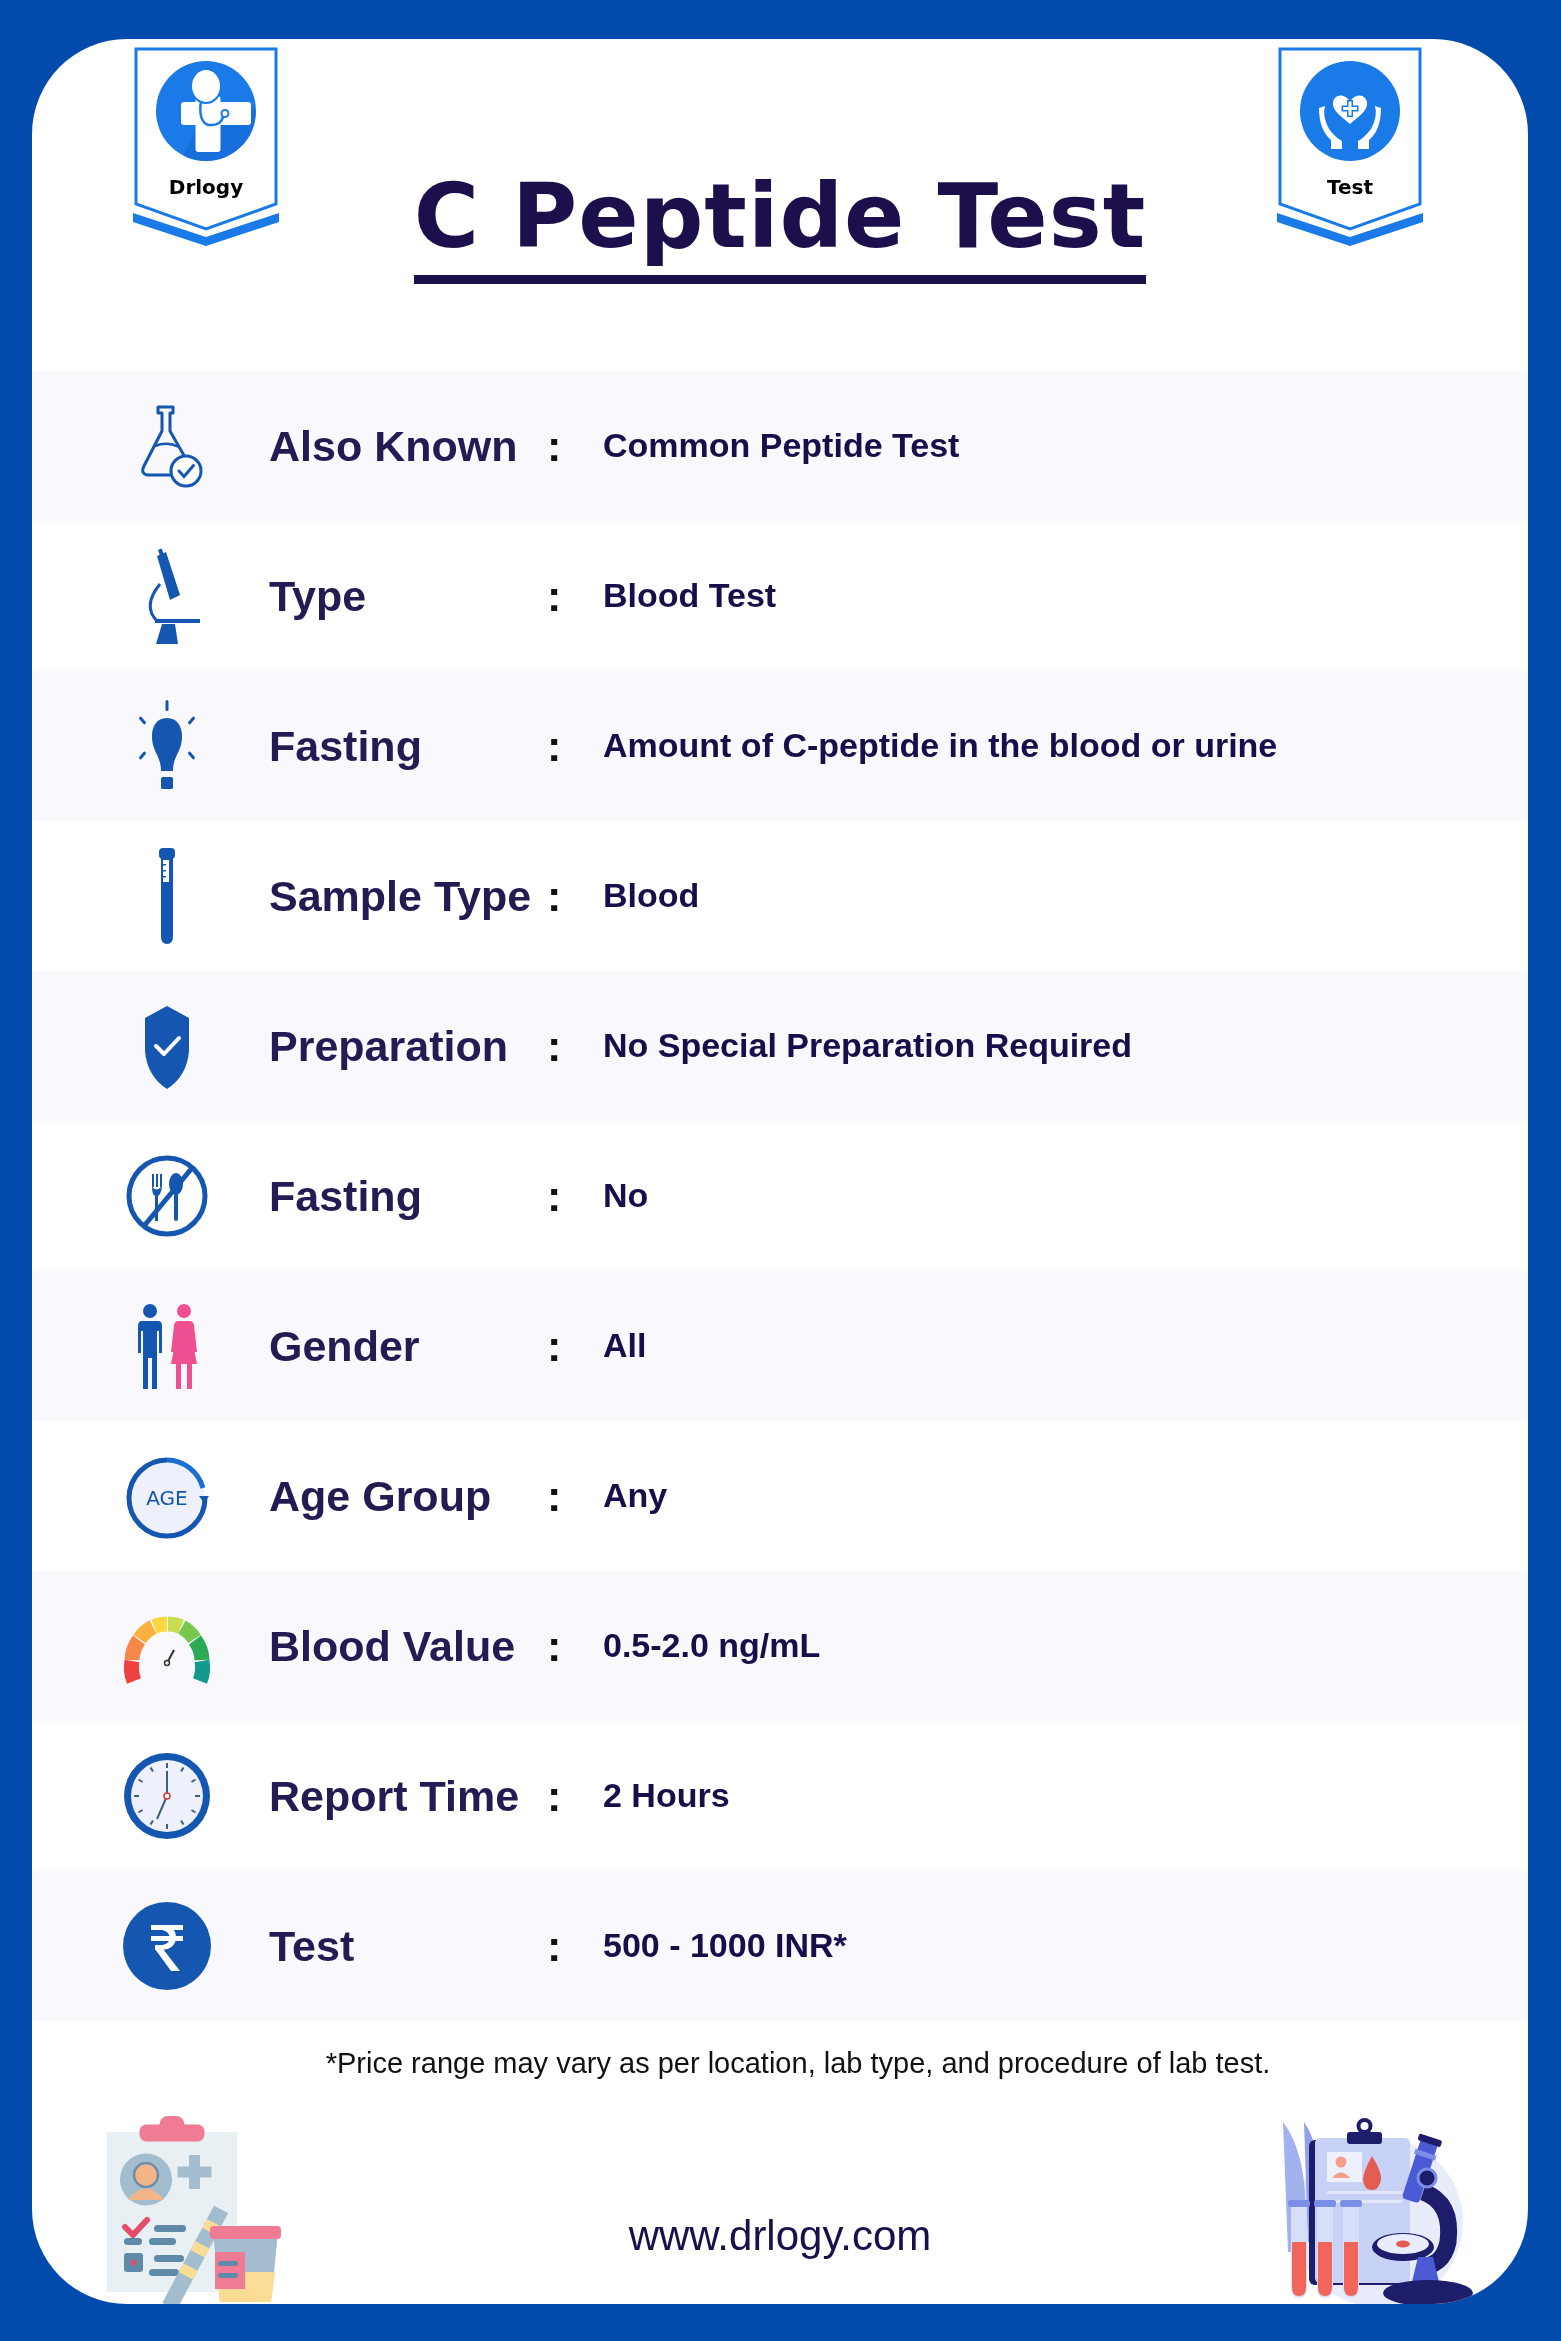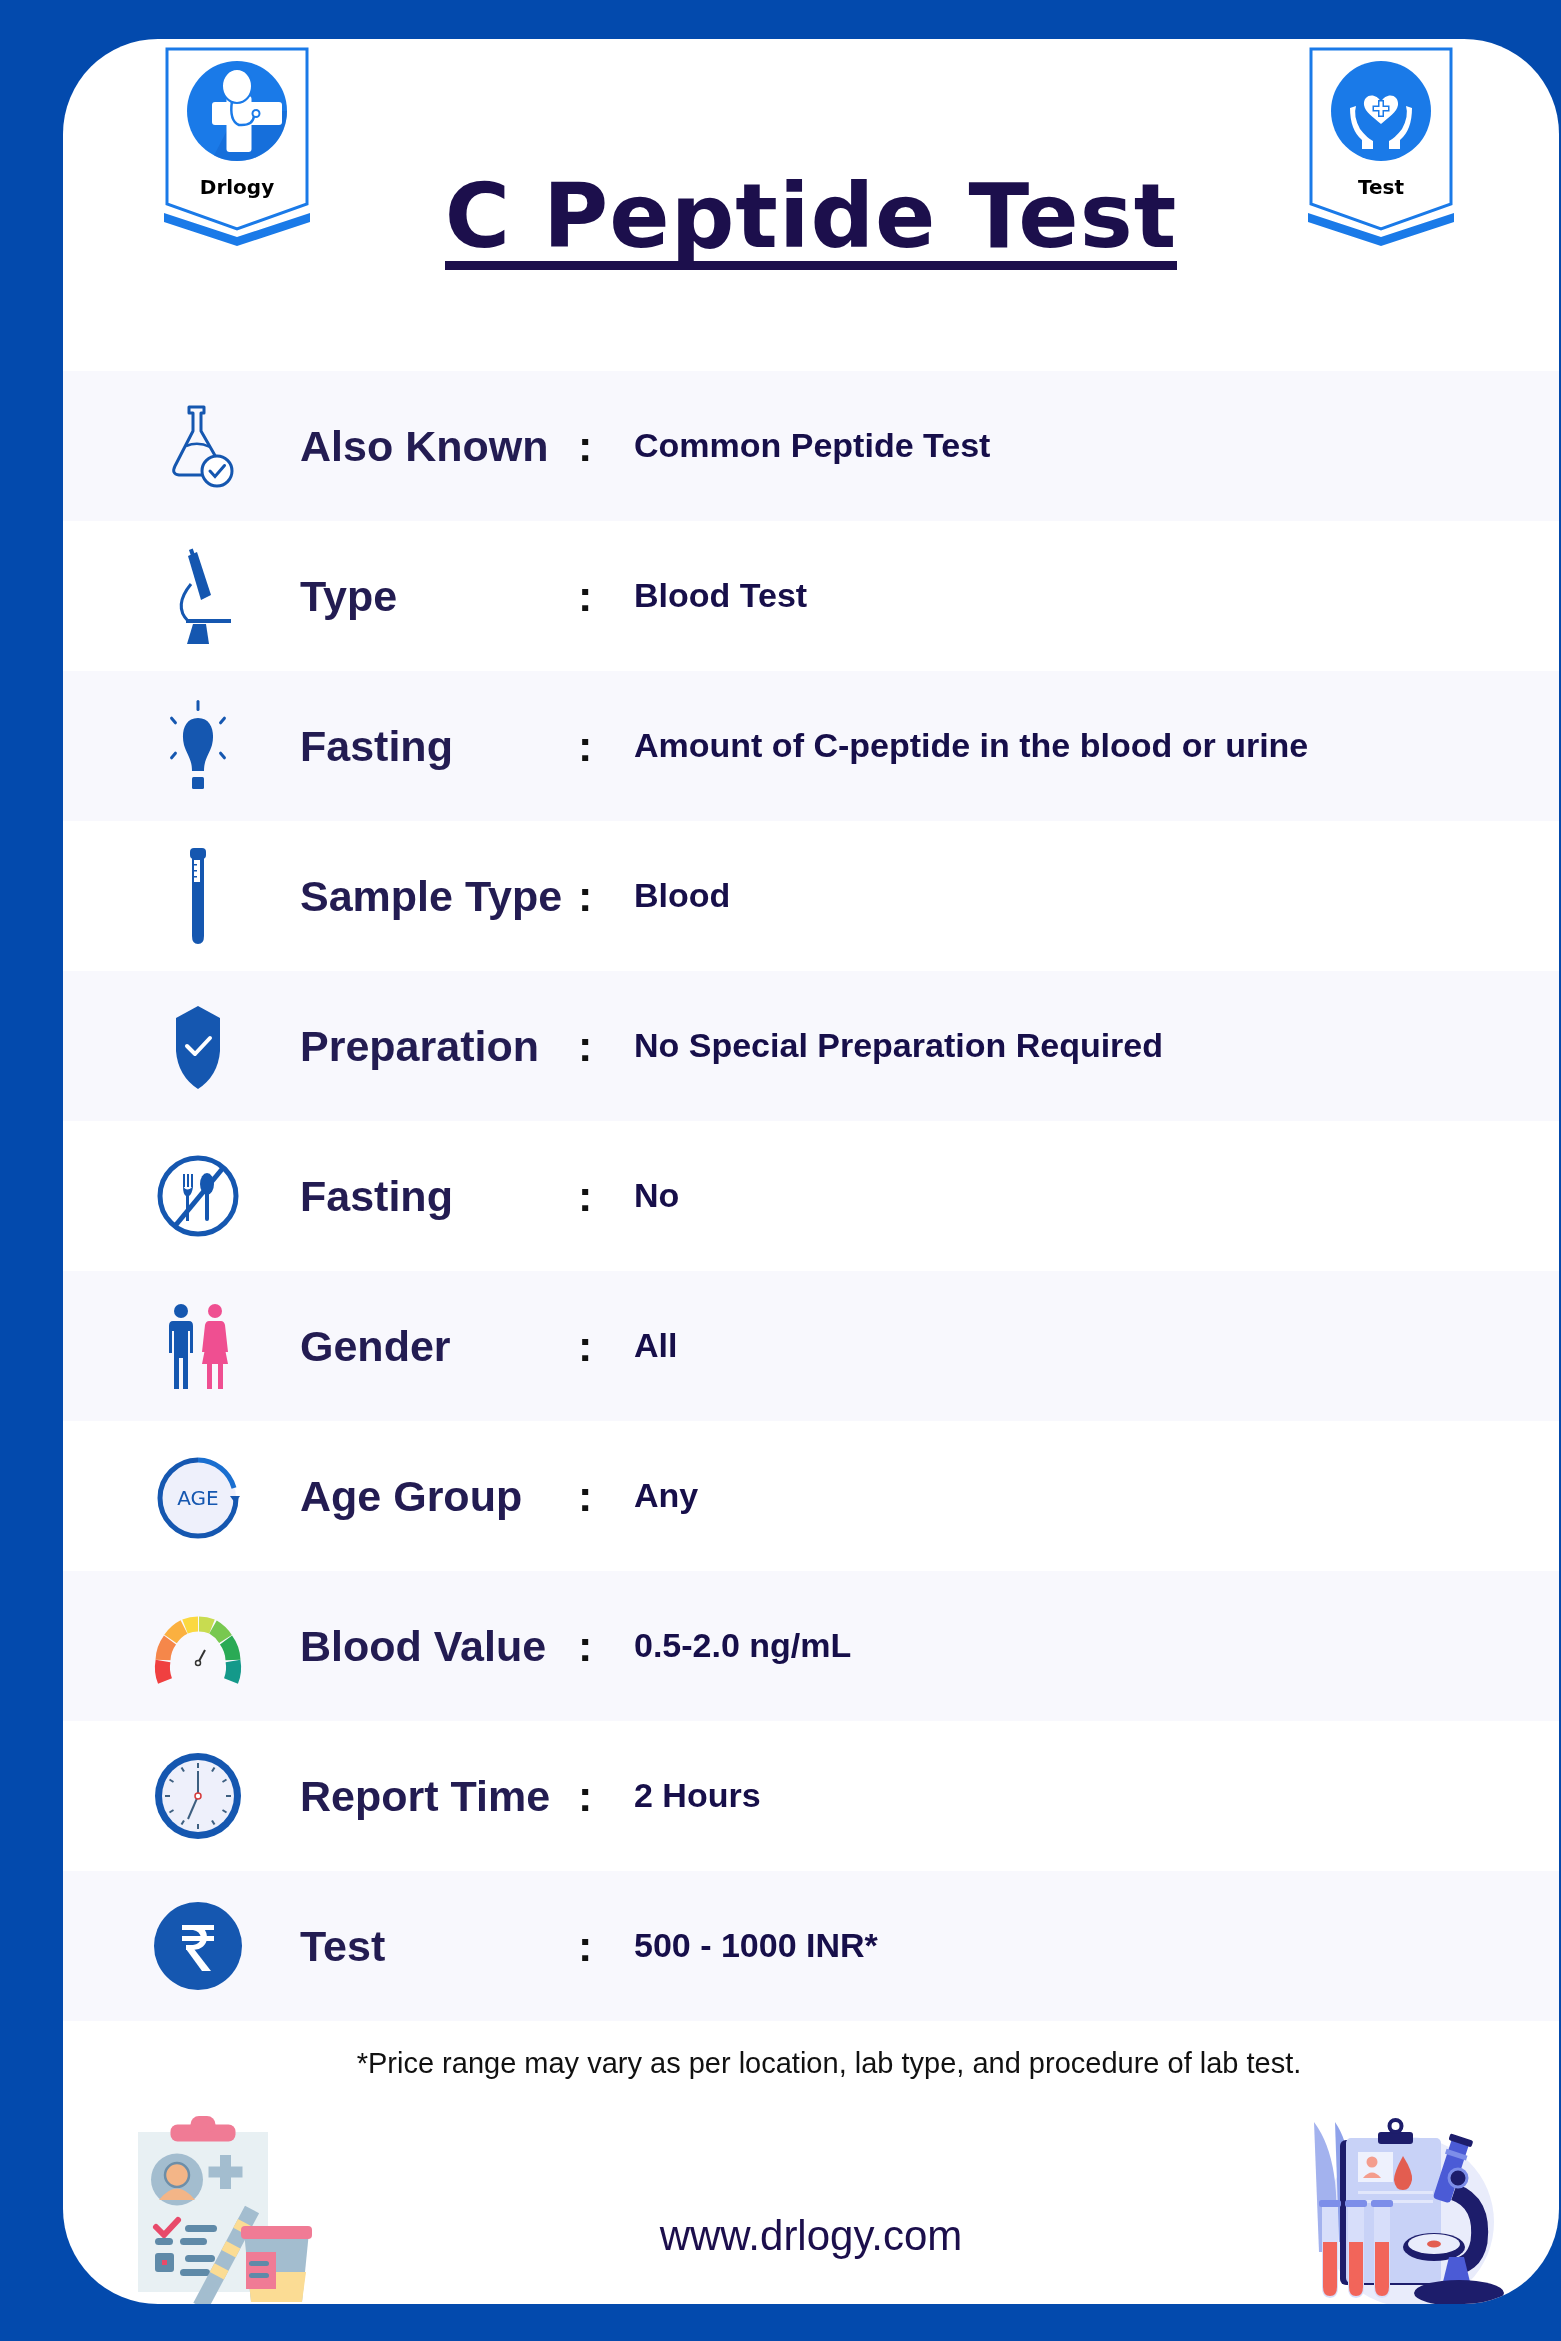--- a/index.html
+++ b/index.html
@@ -2,37 +2,37 @@
 <html style="font-size:8px"><head>
 <meta charset="utf-8">
 <style>
   html, body { margin:0; padding:0; }
   body {
     width:1561px; height:2342px; background:#034aad; position:relative; overflow:hidden;
     font-family:"Liberation Sans", sans-serif;
   }
   .card {
     position:absolute; left:32px; top:39px; width:1496px; height:2265px;
-    background:#ffffff; border-radius:95px; overflow:hidden;margin-left:31px;
+    background:#ffffff; border-radius:95px; overflow:hidden;
   }
   .badge { position:absolute; top:7px; width:146px; height:200px; }
   .badge-left { left:101px; }
   .badge-right { left:1245px; }
   .badge svg { width:100%; height:100%; display:block; }
   .badge-label {
     position:absolute; left:0; width:100%; top:129px; text-align:center;
     font-family:"DejaVu Sans", sans-serif; font-weight:bold; font-size:20px; color:#000;
   }
   .title {
     position:absolute; left:0; width:100%; top:125px; text-align:center;
     font-family:"DejaVu Sans", sans-serif; font-weight:bold; font-size:89px;
     color:#1c0f4c; letter-spacing:1px;
   }
   .title span {
-    display:inline-block; border-bottom:9px solid #1c0f4c; line-height:1.0; padding-bottom:0px;
+    display:inline-block; border-bottom:9px solid #1c0f4c; line-height:1.0; padding-bottom:14px;
   }
   .rows { position:absolute; left:0; top:332px; width:100%; }
   .row { position:relative; height:150px; width:100%; }
   .row.tint { background:#f8f8fd; }
   .row .icon { position:absolute; left:85px; top:25px; width:100px; height:100px; }
   .row .icon svg { width:100%; height:100%; display:block; }
   .row .label {
     position:absolute; left:237px; top:0; height:150px; line-height:150px;
     font-family:"Liberation Sans", sans-serif; font-weight:bold; font-size:43px; color:#231c52;
     white-space:nowrap;

